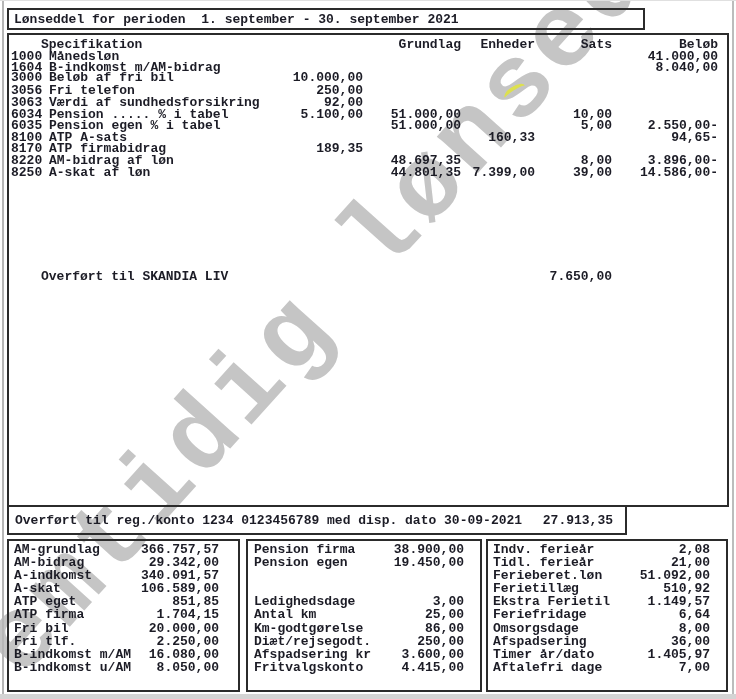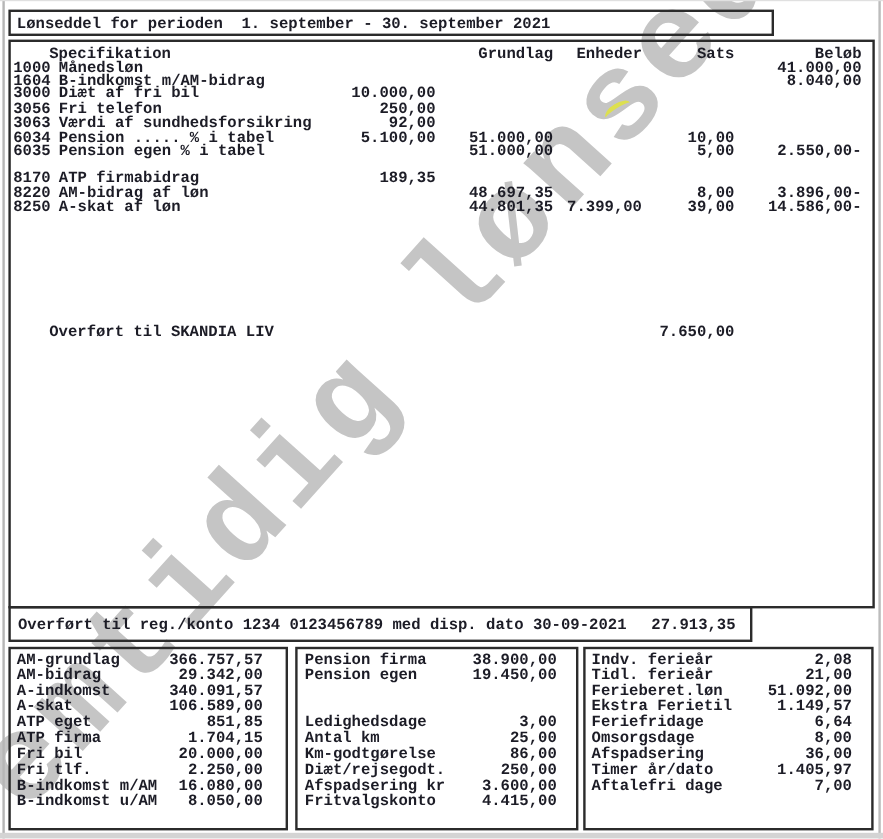--- a/index.html
+++ b/index.html
@@ -79,21 +79,21 @@
       <span class="desc">Månedsløn</span>
       <span class="c cb">41.000,00</span>
     </div>
     <div class="srow" style="top:27.1px">
       <span class="code">1604</span>
       <span class="desc">B-indkomst m/AM-bidrag</span>
       <span class="c cb">8.040,00</span>
     </div>
     <div class="srow" style="top:37px">
       <span class="code">3000</span>
-      <span class="desc">Diæt af fri bil</span>
+      <span class="desc">Beløb af fri bil</span>
       <span class="c c2">10.000,00</span>
     </div>
     <div class="srow" style="top:50.3px">
       <span class="code">3056</span>
       <span class="desc">Fri telefon</span>
       <span class="c c2">250,00</span>
     </div>
     <div class="srow" style="top:61.9px">
       <span class="code">3063</span>
       <span class="desc">Værdi af sundhedsforsikring</span>
@@ -105,20 +105,26 @@
       <span class="c c2">5.100,00</span>
       <span class="c cg">51.000,00</span>
       <span class="c cs">10,00</span>
     </div>
     <div class="srow" style="top:85.1px">
       <span class="code">6035</span>
       <span class="desc">Pension egen % i tabel</span>
       <span class="c cg">51.000,00</span>
       <span class="c cs">5,00</span>
       <span class="c cb">2.550,00-</span>
+    </div>
+    <div class="srow" style="top:96.7px">
+      <span class="code">8100</span>
+      <span class="desc">ATP A-sats</span>
+      <span class="c ce">160,33</span>
+      <span class="c cb">94,65-</span>
     </div>
     <div class="srow" style="top:108.3px">
       <span class="code">8170</span>
       <span class="desc">ATP firmabidrag</span>
       <span class="c c2">189,35</span>
     </div>
     <div class="srow" style="top:119.9px">
       <span class="code">8220</span>
       <span class="desc">AM-bidrag af løn</span>
       <span class="c cg">48.697,35</span>
@@ -238,20 +244,24 @@
       </div>
     <div class="brow">
         <span>Tidl. ferieår</span>
         <span>21,00</span>
       </div>
     <div class="brow">
         <span>Ferieberet.løn</span>
         <span>51.092,00</span>
       </div>
     <div class="brow">
+        <span>Ferietillæg</span>
+        <span>510,92</span>
+      </div>
+    <div class="brow">
         <span>Ekstra Ferietil</span>
         <span>1.149,57</span>
       </div>
     <div class="brow">
         <span>Feriefridage</span>
         <span>6,64</span>
       </div>
     <div class="brow">
         <span>Omsorgsdage</span>
         <span>8,00</span>

